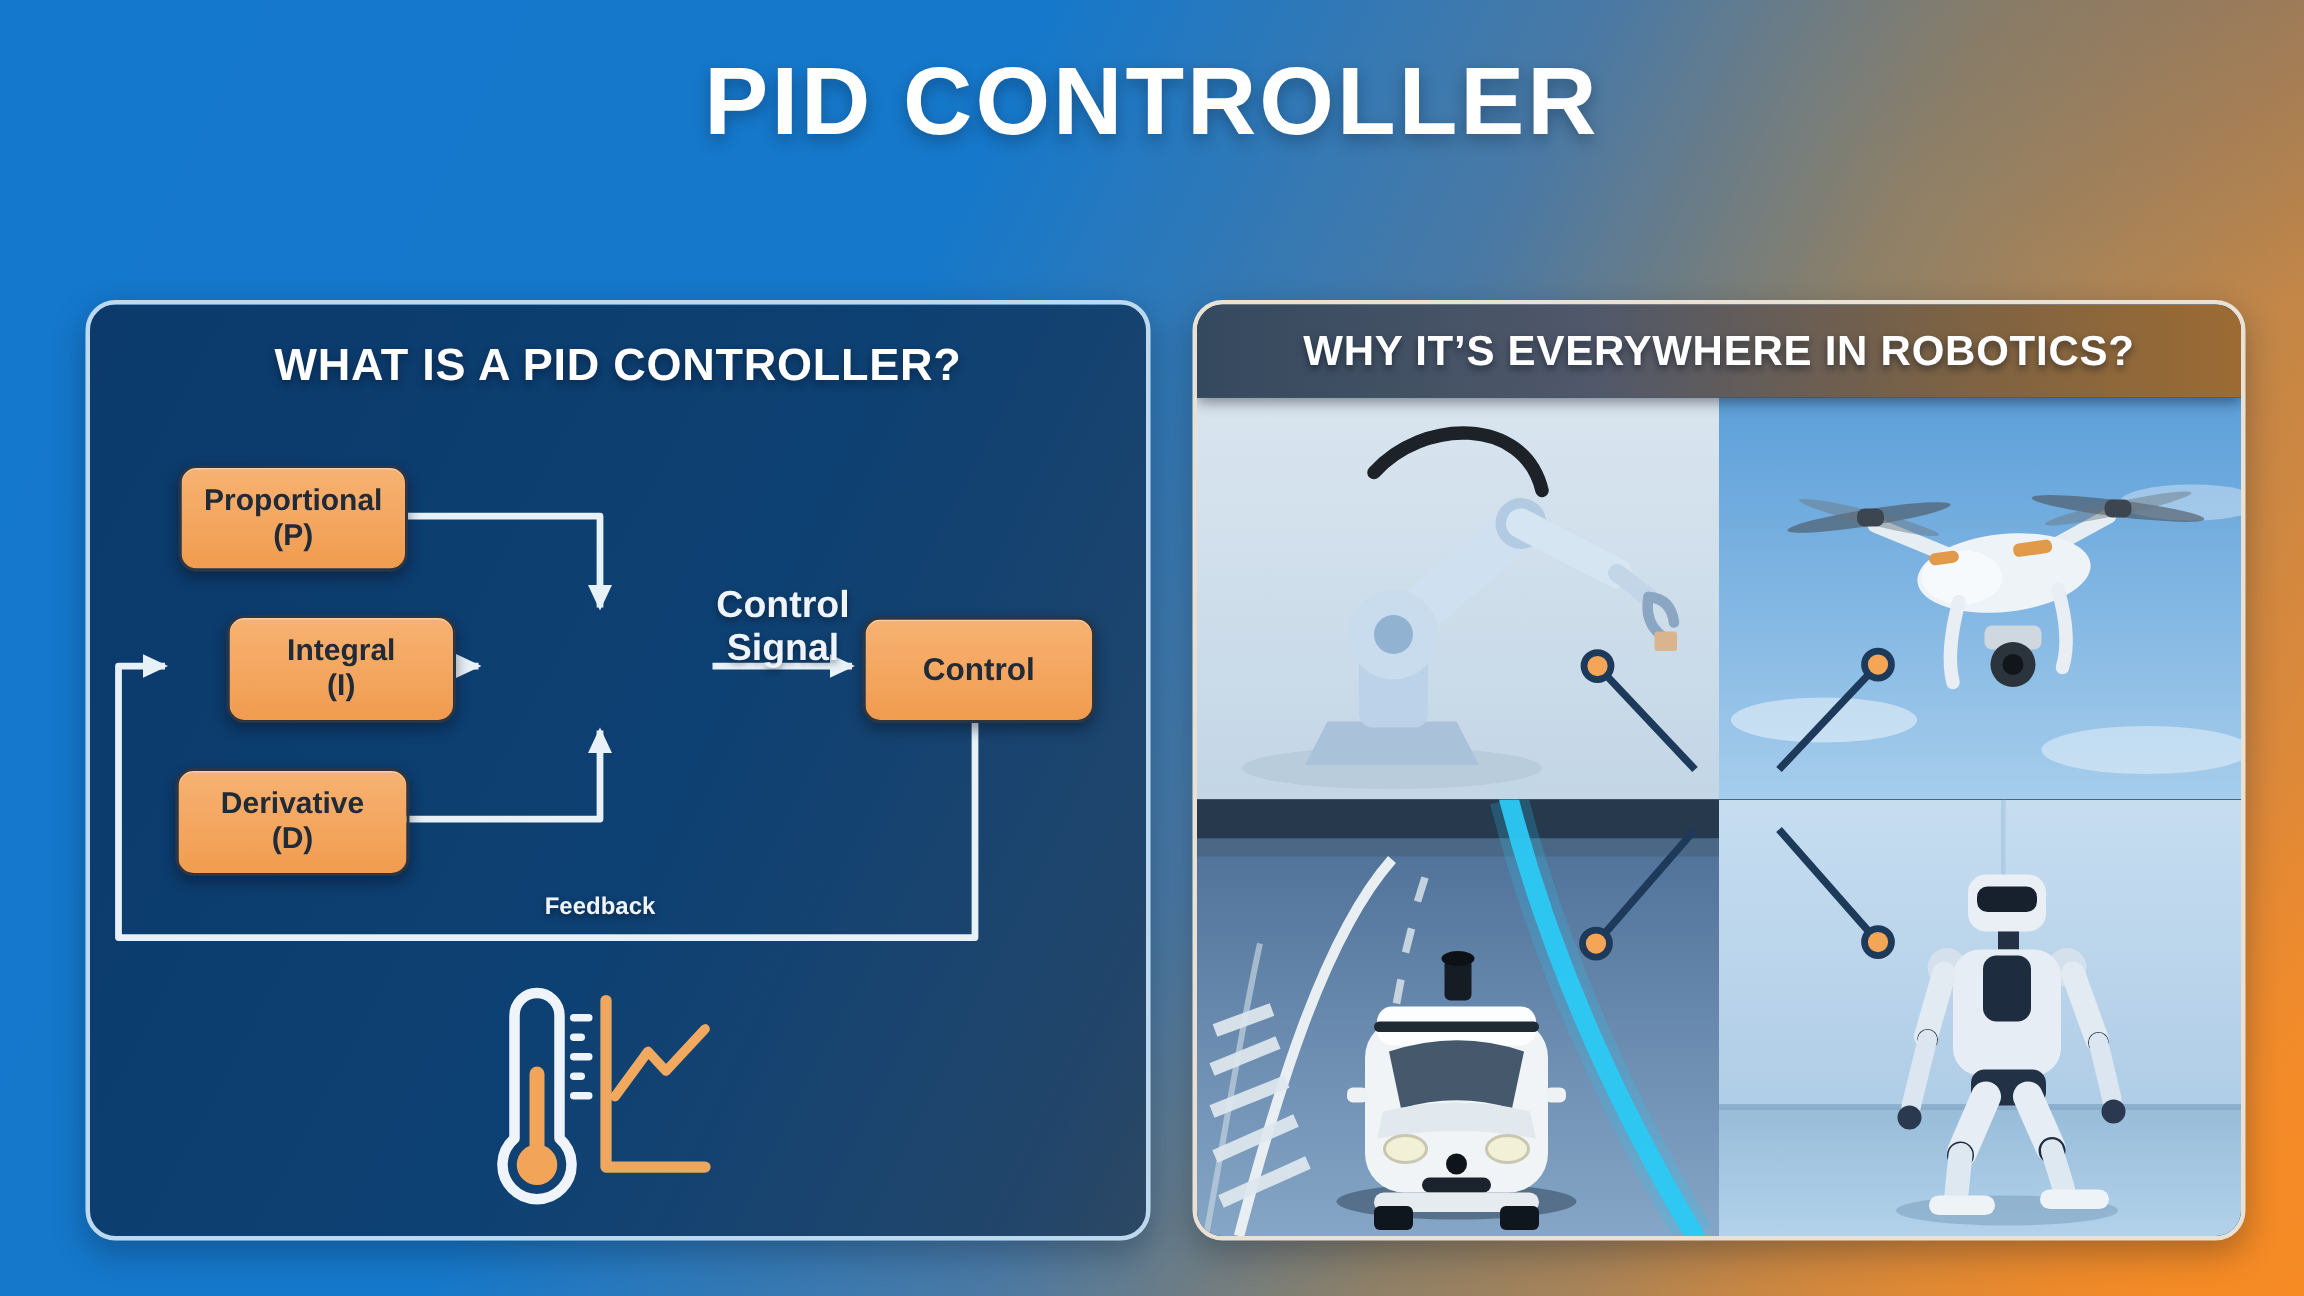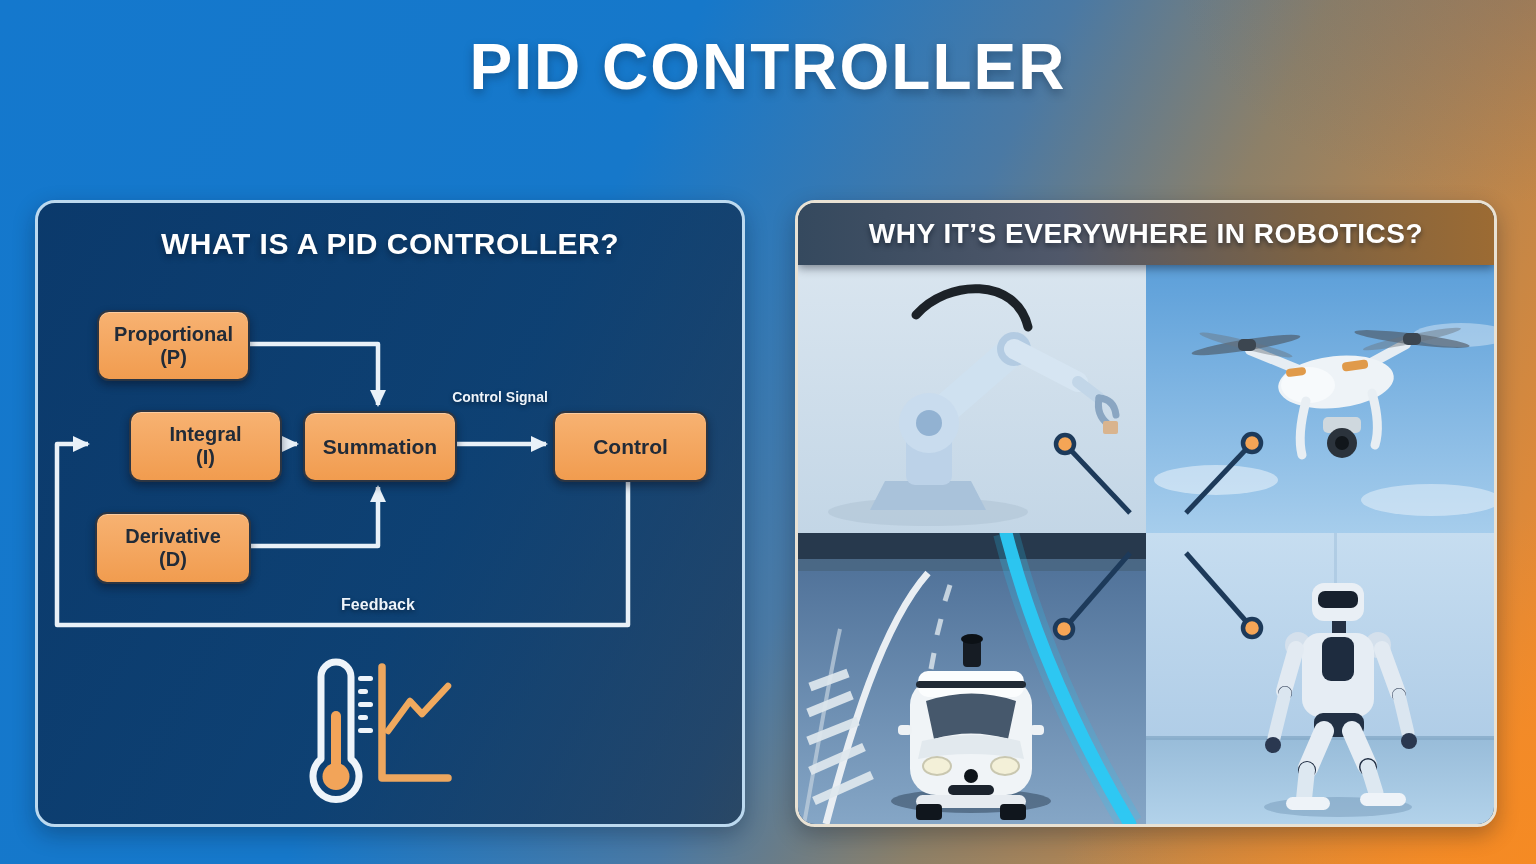--- a/index.html
+++ b/index.html
@@ -10,31 +10,31 @@
       radial-gradient(820px 620px at 102% 104%, rgba(247,138,31,.85), rgba(247,138,31,0) 62%),
       radial-gradient(520px 340px at 100% -4%, rgba(96,96,108,.30), rgba(96,96,108,0) 70%),
       linear-gradient(116deg,#1478cd 0%,#1678ca 36%,#4a79a4 55%,#8d8068 68%,#c08649 82%,#ef8b30 96%);
   }
   .hdr{position:absolute;left:0;top:30px;width:100%;text-align:center;color:#fff;}
   .hdr h1{margin:0;font-size:64px;font-weight:800;letter-spacing:2px;
     text-shadow:0 4px 10px rgba(10,25,45,.35);}
   .hdr h2{margin:10px 0 0 0;font-size:31px;font-weight:500;letter-spacing:.5px;
     text-shadow:0 2px 6px rgba(10,25,45,.3);}
   
-  .panelL{position:absolute;left:35px;top:200px;width:710px;height:627px;box-sizing:border-box;
+  .panelL{position:absolute;left:57px;top:200px;width:710px;height:627px;box-sizing:border-box;
     background:linear-gradient(118deg,rgba(9,44,86,.82),rgba(12,40,72,.62));
     border:3px solid #bcd9ef;border-radius:20px;box-shadow:0 8px 22px rgba(8,18,34,.3);}
   .panelL .inner{position:absolute;left:0;top:0;width:704px;height:621px;}
   .ptitle{position:absolute;left:0;top:24px;width:100%;text-align:center;color:#fff;
     font-size:30px;font-weight:800;letter-spacing:.5px;text-shadow:0 3px 6px rgba(5,15,30,.45);}
   .blk{position:absolute;display:flex;flex-direction:column;align-items:center;justify-content:center;
     background:linear-gradient(180deg,#f7b272,#f19c4f);border:2px solid #2c3542;border-radius:12px;
     box-shadow:0 4px 9px rgba(8,14,26,.45), inset 0 1px 0 rgba(255,255,255,.35);
     color:#212b38;font-weight:700;font-size:20px;line-height:1.14;text-align:center;}
-  .lbl{position:absolute;color:#eef4fa;font-weight:600;font-size:14px;line-height:1.15;
+  .lbl{position:absolute;color:#eef4fa;font-weight:600;font-size:25px;line-height:1.15;
     text-align:center;text-shadow:0 2px 4px rgba(5,15,30,.5);}
   .flowsvg{position:absolute;left:0;top:0;}
   
   .panelR{position:absolute;left:795px;top:200px;width:702px;height:627px;box-sizing:border-box;
     border:3px solid #e9e2d4;border-radius:20px;overflow:hidden;background:#27415c;
     box-shadow:0 8px 22px rgba(8,18,34,.3);}
   .rhead{position:absolute;left:0;top:0;width:696px;height:62px;z-index:7;
     display:flex;align-items:center;justify-content:center;
     background:linear-gradient(90deg,#35495e 0%,#50586a 38%,#7c6244 72%,#9c6b33 100%);
     box-shadow:0 3px 9px rgba(5,12,24,.45);}
@@ -90,23 +90,20 @@
     <span>Proportional</span>
     <span>(P)</span>
   </div>
   <div class="blk" style="left:59px;top:207px;width:149px;height:68px;margin-left:32px;">
     <span>Integral</span>
     <span>(I)</span>
   </div>
   <div class="blk" style="left:57px;top:309px;width:152px;height:68px;">
     <span>Derivative</span>
     <span>(D)</span>
-  </div>
-  <div class="blk" style="left:265px;top:208px;width:150px;height:67px;font-size:21px;">
-    <span>Summation</span>
   </div>
   <div class="blk" style="left:515px;top:208px;width:151px;height:67px;font-size:21px;">
     <span>Control</span>
   </div>
 
   <div class="lbl" style="left:414px;top:186px;width:96px;">Control Signal</div>
   <div class="lbl" style="left:270px;top:393px;width:140px;font-size:16px;">Feedback</div>
 
   <svg style="position:absolute;left:270px;top:452px;" width="146" height="150" viewBox="0 0 146 150">
     <g>

